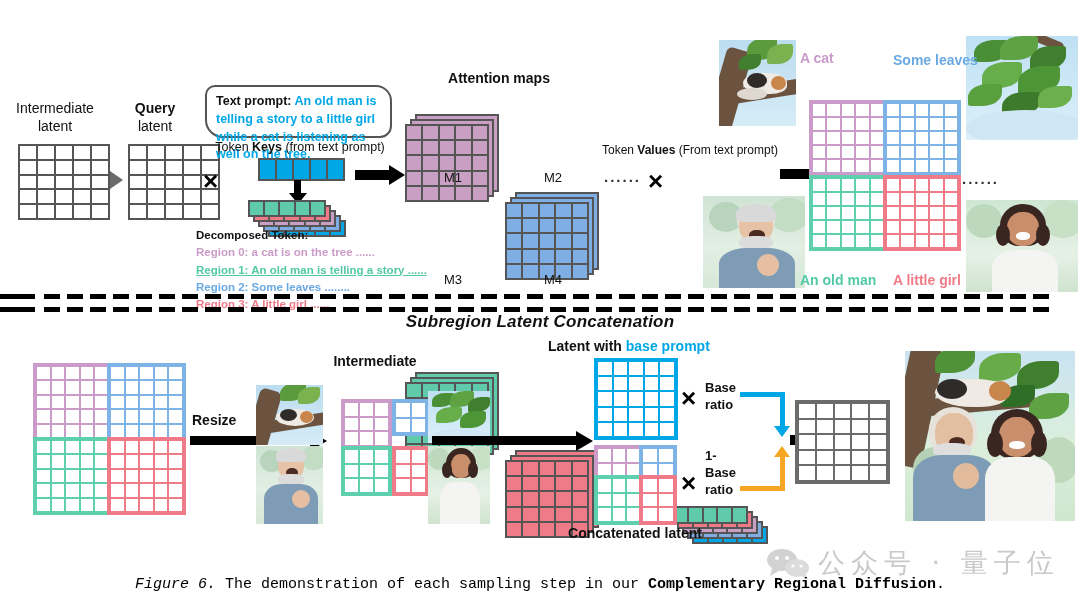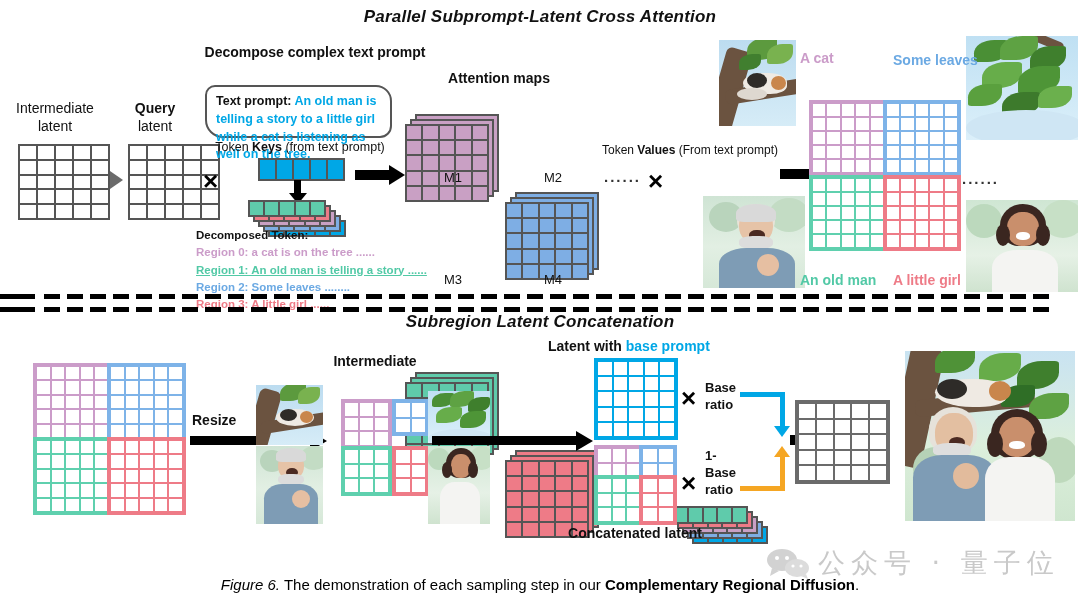--- a/index.html
+++ b/index.html
@@ -54,33 +54,32 @@
   .photo .sky{position:absolute;inset:0;}
   .ph-cat .sky{background:linear-gradient(#bcdcf0,#d6ecf7);}
   .ph-leaf .sky{background:linear-gradient(#bfe0f3,#dcf0fa);}
   .ph-man .sky{background:linear-gradient(#cfe4d4 0%,#e2efe3 55%,#d6e8d8 100%);}
   .ph-girl .sky{background:linear-gradient(#cfe6d3 0%,#e6f1e6 60%,#cfe3cf 100%);}
   .ph-comp .sky{background:linear-gradient(#c9e3f2 0%,#dcefdc 55%,#cfe6cf 100%);}
   .blob{position:absolute;border-radius:50%;}
   .bark{position:absolute;background:#6b5340;border-radius:6px;}
   .leafy{position:absolute;background:#4f8f39;border-radius:60% 10% 60% 10%;}
 
-  .caption{font-family:Liberation Sans, sans-serif;font-size:15px;color:#000;text-align:center;width:100%;}
+  .caption{font-family:Liberation Mono, monospace;font-size:15px;color:#000;text-align:center;width:100%;}
   .caption .it{font-style:italic;}
   .caption b{font-weight:bold;}
 
   .wm{position:absolute;color:#c9c9c9;font-size:27px;letter-spacing:6px;font-family:"DejaVu Sans",sans-serif;}
   .wmicon{position:absolute;}
 </style>
 </head>
 <body>
 
 <div id="root">
 
-  <div class="abs ttl" style="left:0;top:7px;width:1080px;text-align:center;">Parallel Subprompt-Latent Cross Attention</div>
 
   <div class="abs lbl" style="left:0;top:100px;width:110px;">
     <div>Intermediate</div>
     <div>latent</div>
   </div>
   <div class="abs lbl bold" style="left:122px;top:100px;width:66px;">
     <div>Query</div>
     <div style="font-weight:normal">latent</div>
   </div>
 
@@ -140,21 +139,20 @@
       <i style="background: rgb(255, 255, 255);"></i>
       <i style="background: rgb(255, 255, 255);"></i>
       <i style="background: rgb(255, 255, 255);"></i>
       <i style="background: rgb(255, 255, 255);"></i>
       <i style="background: rgb(255, 255, 255);"></i>
     </div>
 
   <div class="abs xmark" style="left:203px;top:168px;">×</div>
 
   <div class="abs hd" style="left:196px;top:44px;width:238px;">
-    <div>Decompose complex text prompt</div>
   </div>
 
   <div class="abs speech" style="left:205px;top:85px;width:187px;height:53px;">
     <div class="ptxt">
       <span class="blk bold">Text prompt</span><span class="blk">:</span>
       <span class="cyan">An old man is telling a story to a little girl while a cat is listening as well on the tree.</span>
     </div>
   </div>
 
   <div class="abs" style="left:205px;top:140px;width:190px;text-align:center;font-size:12.5px;color:#111;">

